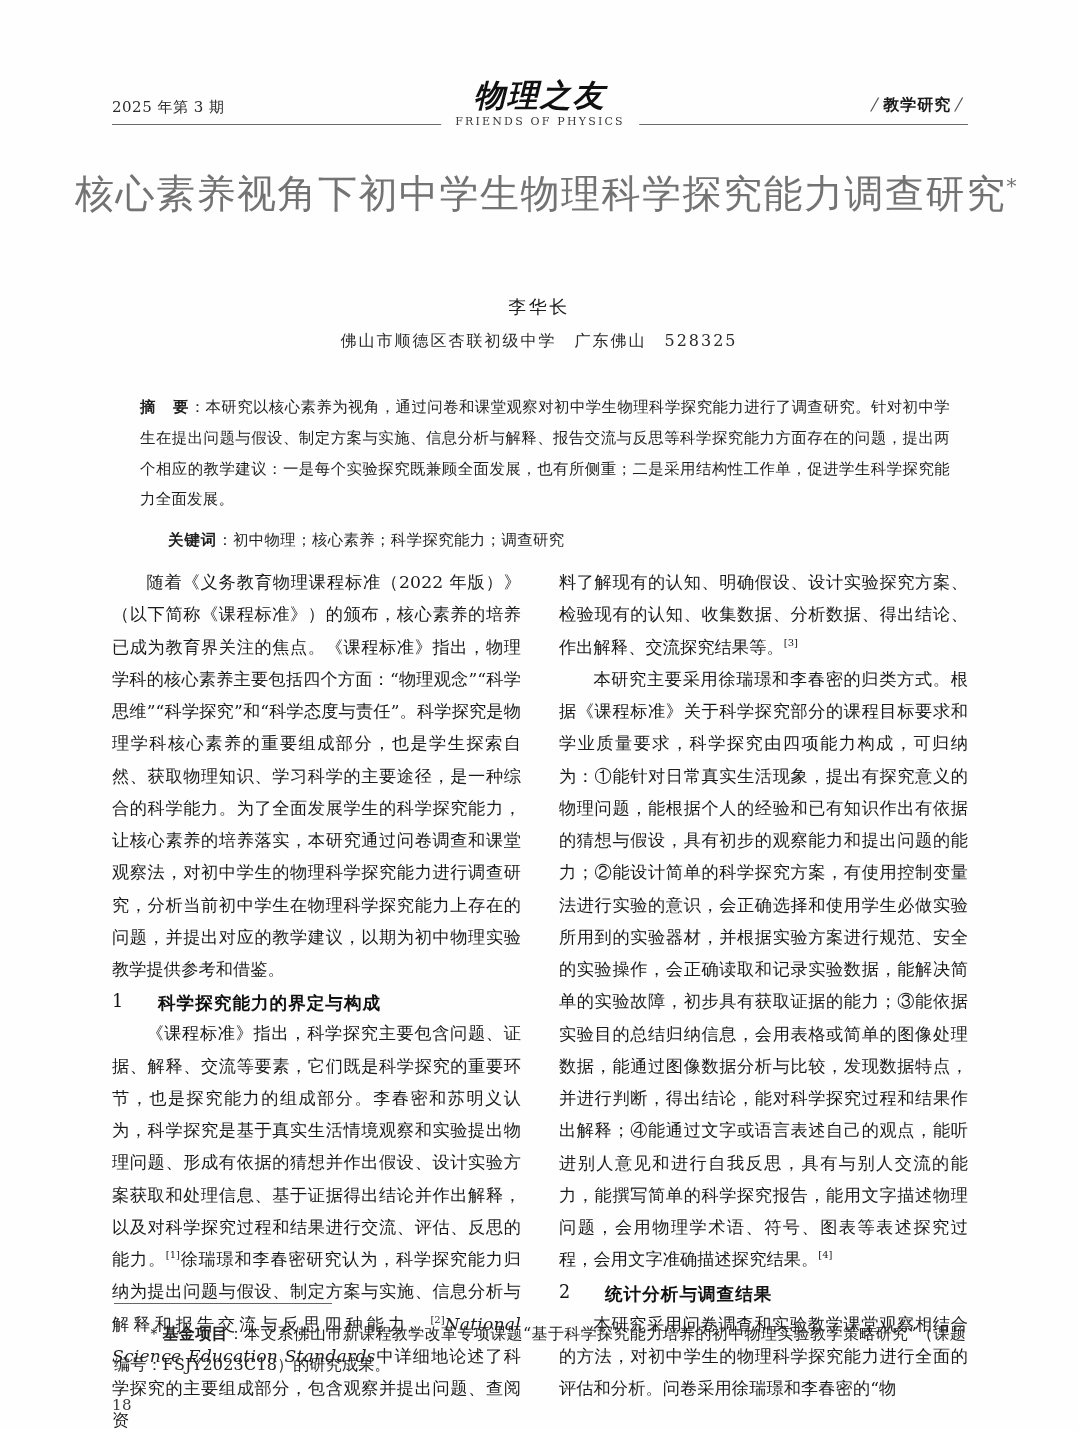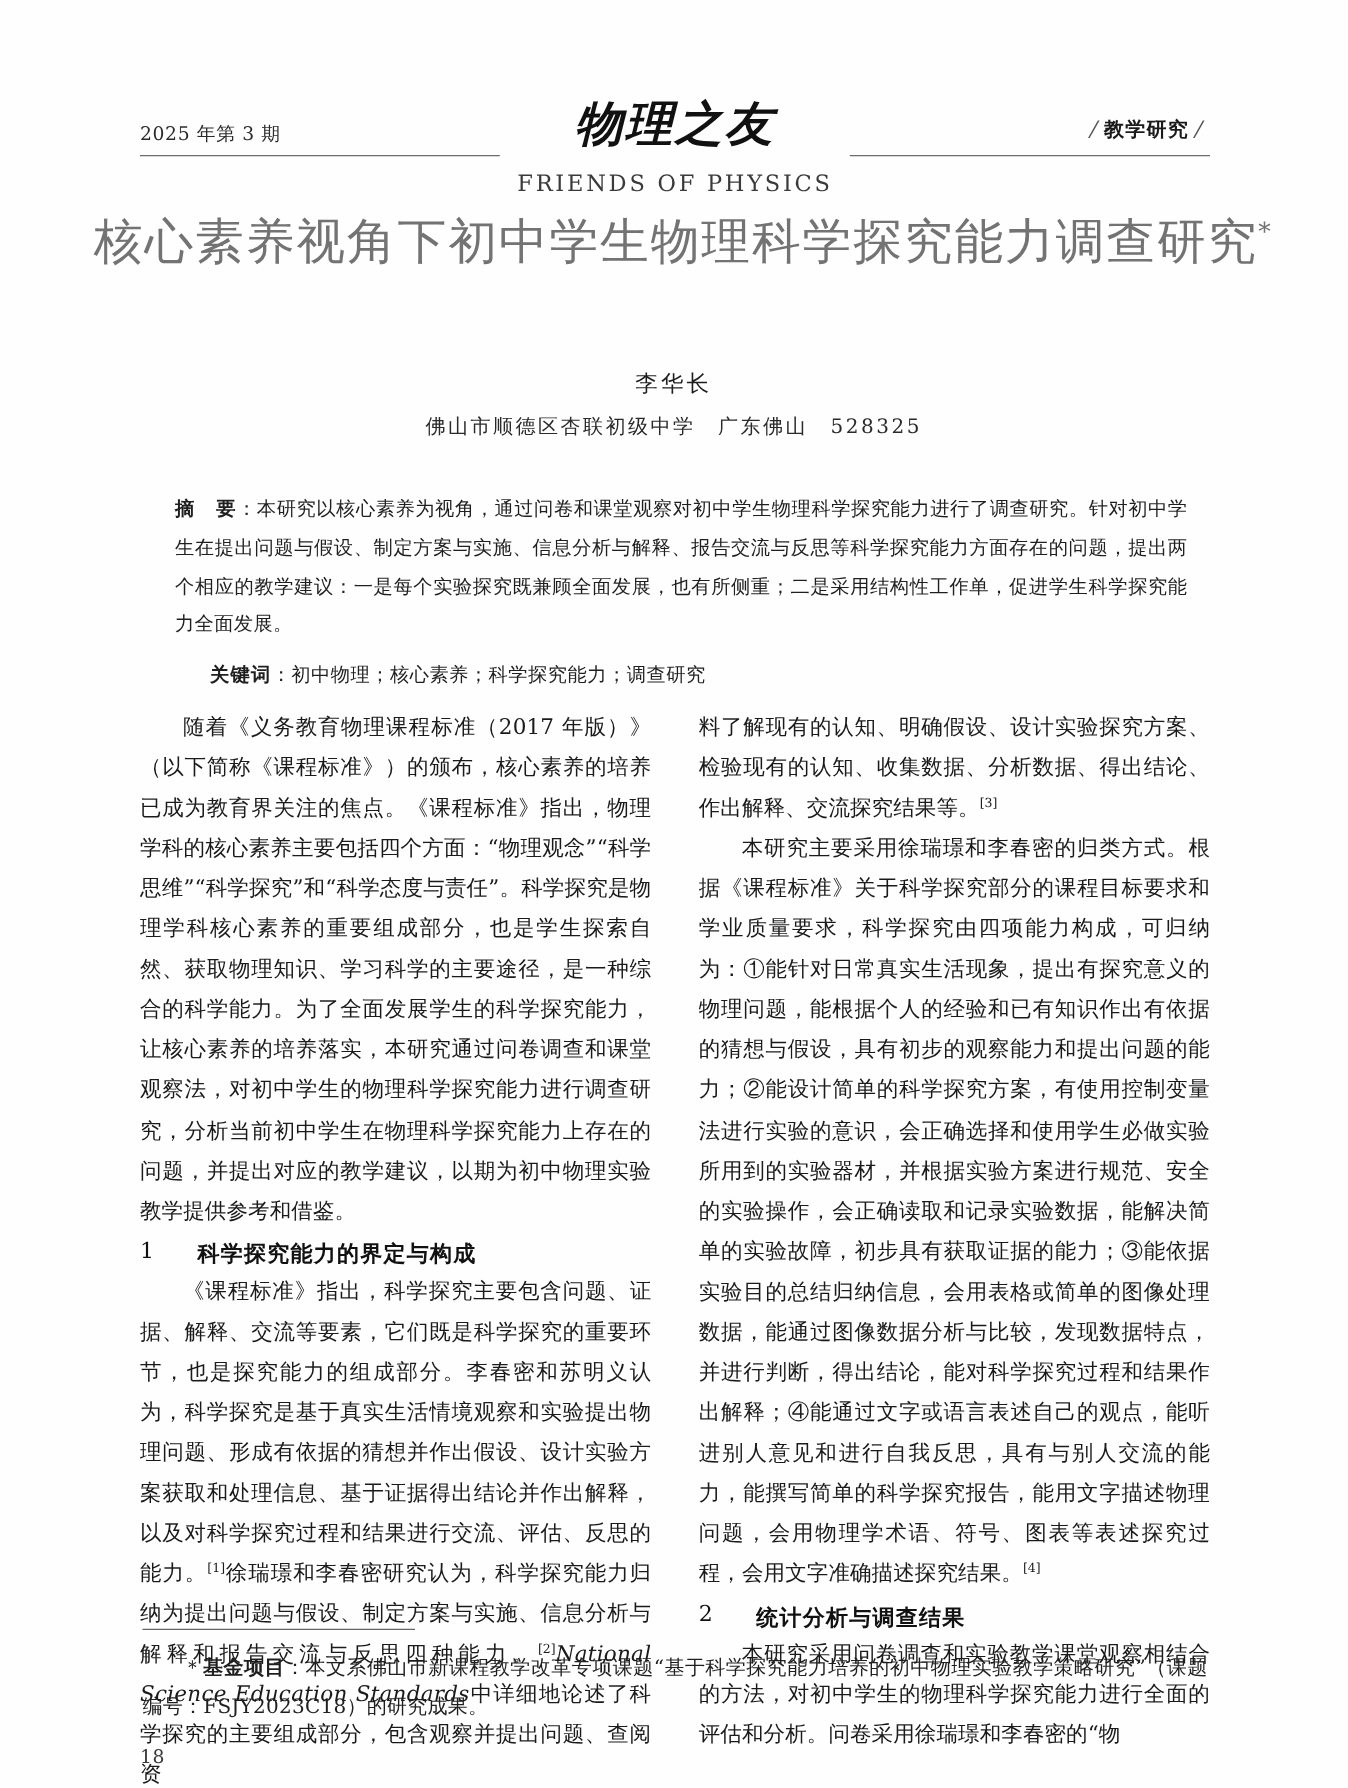--- a/index.html
+++ b/index.html
@@ -51,34 +51,34 @@
   .journal-block {
     position: absolute;
     left: 50%;
     transform: translateX(-50%);
     top: -9px;
     text-align: center;
     background: #fefefe;
     padding: 0 14px;
   }
   .journal-cn {
-    font-size: 38px;
+    font-size: 31px;
     font-weight: bold;
     font-style: italic;
     letter-spacing: 2px;
     color: #111;
     line-height: 1.05;
     font-family: "DejaVu Serif", "Liberation Serif", serif;
     white-space: nowrap;
   }
   .journal-en {
-    font-size: 18px;
+    font-size: 11px;
     letter-spacing: 2.2px;
     color: #3a3a3a;
-    margin-top: 18px;
+    margin-top: 3px;
     white-space: nowrap;
     font-family: "DejaVu Serif", "Liberation Serif", serif;
   }
   .column-tag {
     position: absolute;
     right: 0;
     top: 6px;
     font-size: 16px;
     font-weight: bold;
     letter-spacing: 1px;
@@ -280,21 +280,21 @@
       <span class="abs-label">摘　要</span><span>：</span><span>本研究以核心素养为视角，通过问卷和课堂观察对初中学生物理科学探究能力进行了调查研究。针对初中学生在提出问题与假设、制定方案与实施、信息分析与解释、报告交流与反思等科学探究能力方面存在的问题，提出两个相应的教学建议：一是每个实验探究既兼顾全面发展，也有所侧重；二是采用结构性工作单，促进学生科学探究能力全面发展。</span>
     </p>
     <p class="keywords-para">
       <span class="abs-label">关键词</span><span>：</span><span>初中物理；核心素养；科学探究能力；调查研究</span>
     </p>
   </div>
 
   <div class="body-cols">
 
     <div class="col">
-      <p>随着《义务教育物理课程标准（2017 年版）》（以下简称《课程标准》）的颁布，核心素养的培养已成为教育界关注的焦点。《课程标准》指出，物理学科的核心素养主要包括四个方面：“物理观念”“科学思维”“科学探究”和“科学态度与责任”。科学探究是物理学科核心素养的重要组成部分，也是学生探索自然、获取物理知识、学习科学的主要途径，是一种综合的科学能力。为了全面发展学生的科学探究能力，让核心素养的培养落实，本研究通过问卷调查和课堂观察法，对初中学生的物理科学探究能力进行调查研究，分析当前初中学生在物理科学探究能力上存在的问题，并提出对应的教学建议，以期为初中物理实验教学提供参考和借鉴。</p>
+      <p>随着《义务教育物理课程标准（2022 年版）》（以下简称《课程标准》）的颁布，核心素养的培养已成为教育界关注的焦点。《课程标准》指出，物理学科的核心素养主要包括四个方面：“物理观念”“科学思维”“科学探究”和“科学态度与责任”。科学探究是物理学科核心素养的重要组成部分，也是学生探索自然、获取物理知识、学习科学的主要途径，是一种综合的科学能力。为了全面发展学生的科学探究能力，让核心素养的培养落实，本研究通过问卷调查和课堂观察法，对初中学生的物理科学探究能力进行调查研究，分析当前初中学生在物理科学探究能力上存在的问题，并提出对应的教学建议，以期为初中物理实验教学提供参考和借鉴。</p>
 
       <div class="sec-head">
         <span class="sec-num">1</span>
           <span>科学探究能力的界定与构成</span>
       </div>
 
       <p><span>《课程标准》指出，科学探究主要包含问题、证据、解释、交流等要素，它们既是科学探究的重要环节，也是探究能力的组成部分。李春密和苏明义认为，科学探究是基于真实生活情境观察和实验提出物理问题、形成有依据的猜想并作出假设、设计实验方案获取和处理信息、基于证据得出结论并作出解释，以及对科学探究过程和结果进行交流、评估、反思的能力。</span><sup class="ref">[1]</sup><span>徐瑞璟和李春密研究认为，科学探究能力归纳为提出问题与假设、制定方案与实施、信息分析与解释和报告交流与反思四种能力。</span><sup class="ref">[2]</sup><span class="ital-en">National Science Education Standards</span><span>中详细地论述了科学探究的主要组成部分，包含观察并提出问题、查阅资</span></p>
     </div>
 
     <div class="col">

